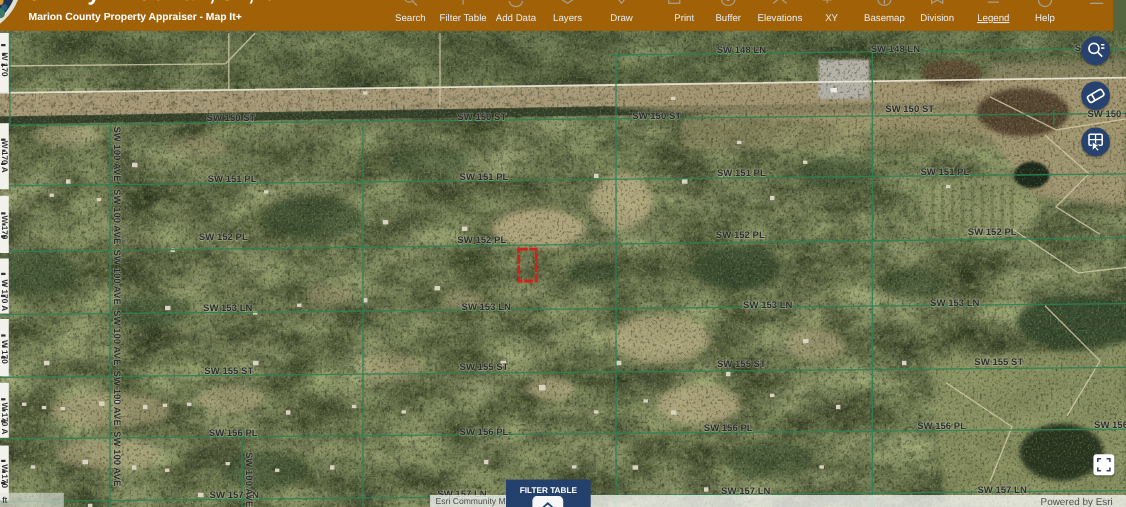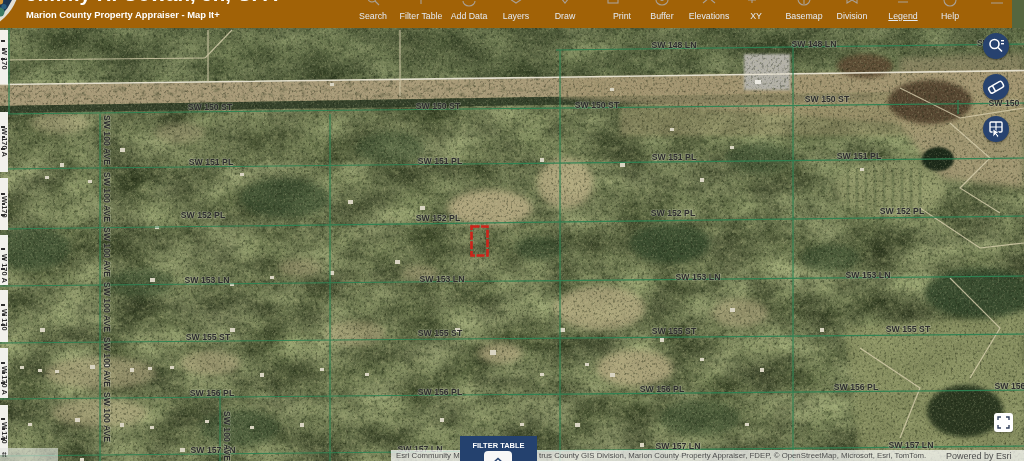--- a/index.html
+++ b/index.html
@@ -385,21 +385,20 @@
     <span class="t">FILTER TABLE</span>
   </div>
   <div id="fttab">
     <svg width="14" height="8" style="margin-top:2px">
       <path d="M2,6 L7,1.5 L12,6" stroke="#24416e" stroke-width="1.6" fill="none"></path>
     </svg>
   </div>
 
   <div id="attrib">
     <span style="left:5px;">Esri Community M</span>
-    <span style="left:148px;">trus County GIS Division, Marion County Property Appraiser, FDEP, © OpenStreetMap, Microsoft, Esri, TomTom.</span>
     <span style="left:555px;font-size:9px;">Powered by Esri</span>
   </div>
 
   <div id="scalebox">ft</div>
 
   <div id="fsbtn">
     <svg width="19" height="19">
       <g stroke="#33415c" stroke-width="1.4" fill="none">
         <path d="M4,7 L4,4 L7,4"></path>
         <path d="M12,4 L15,4 L15,7"></path>

